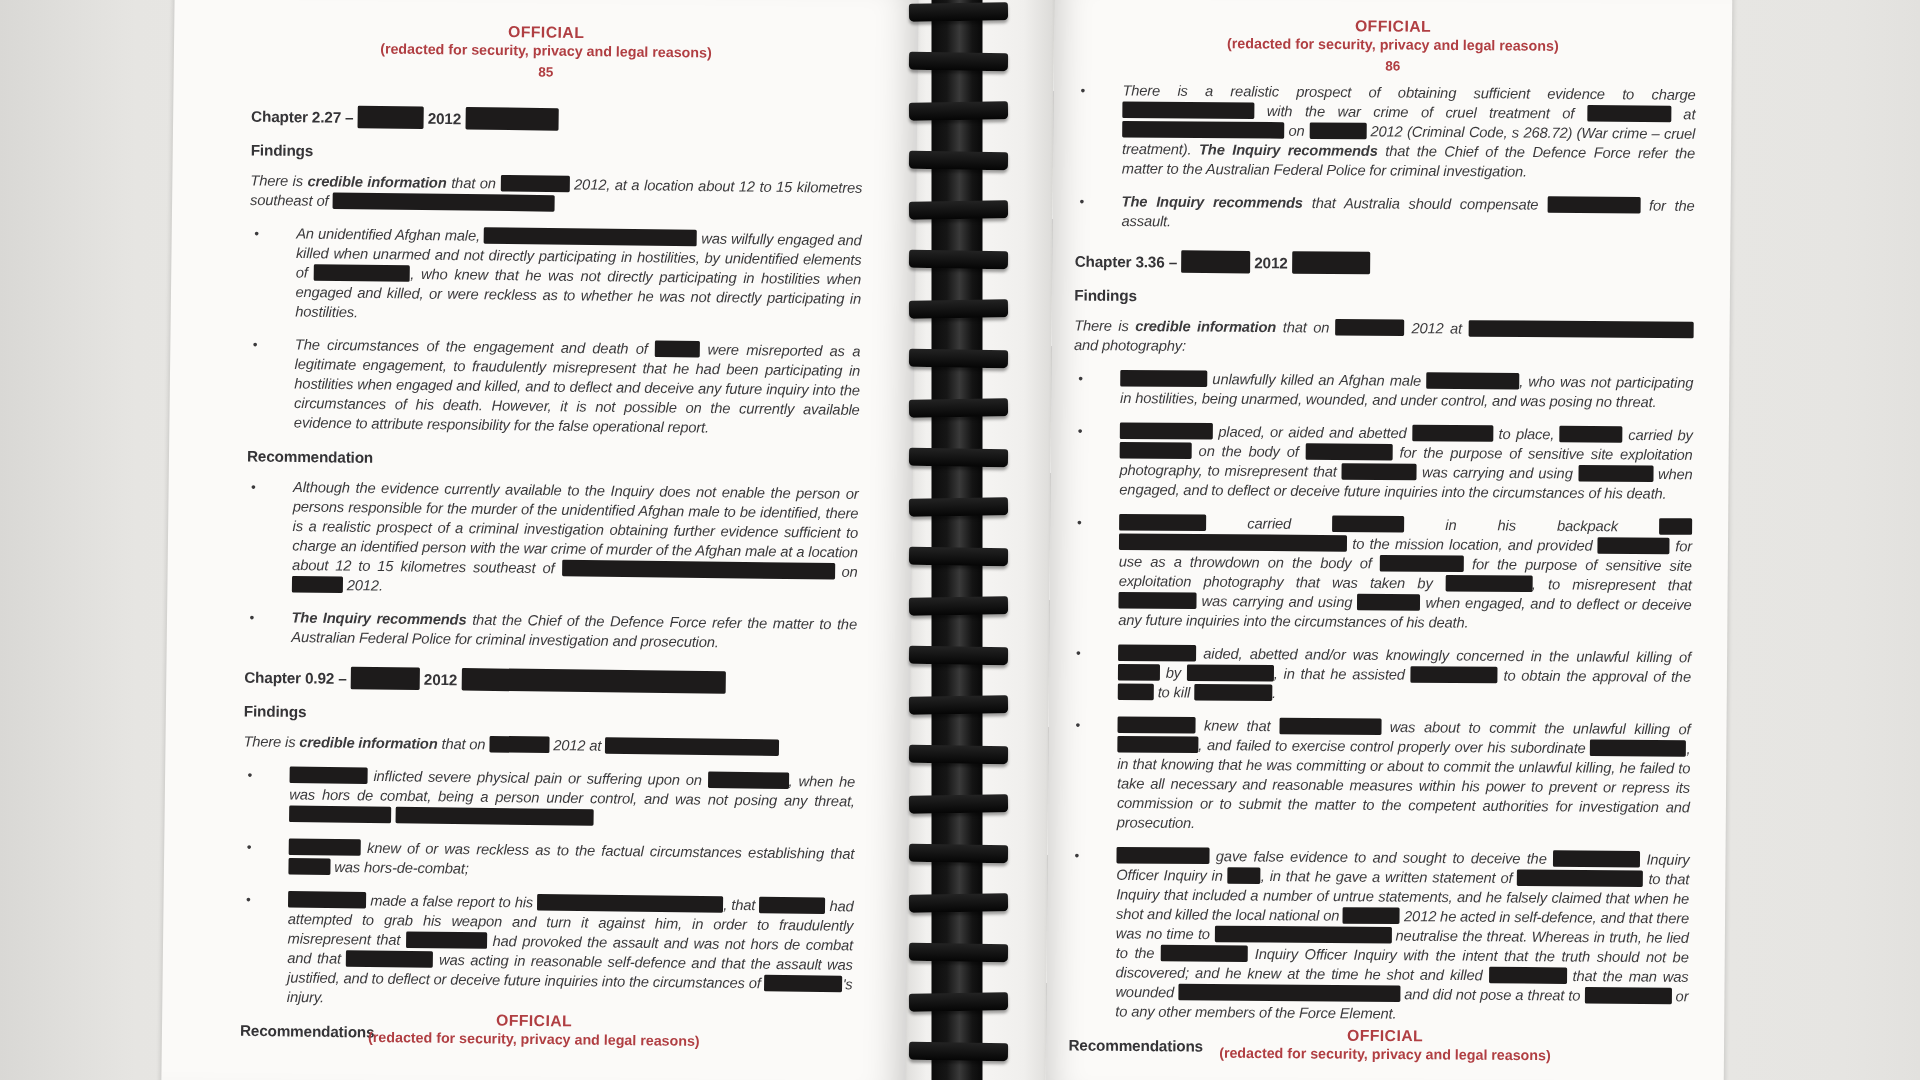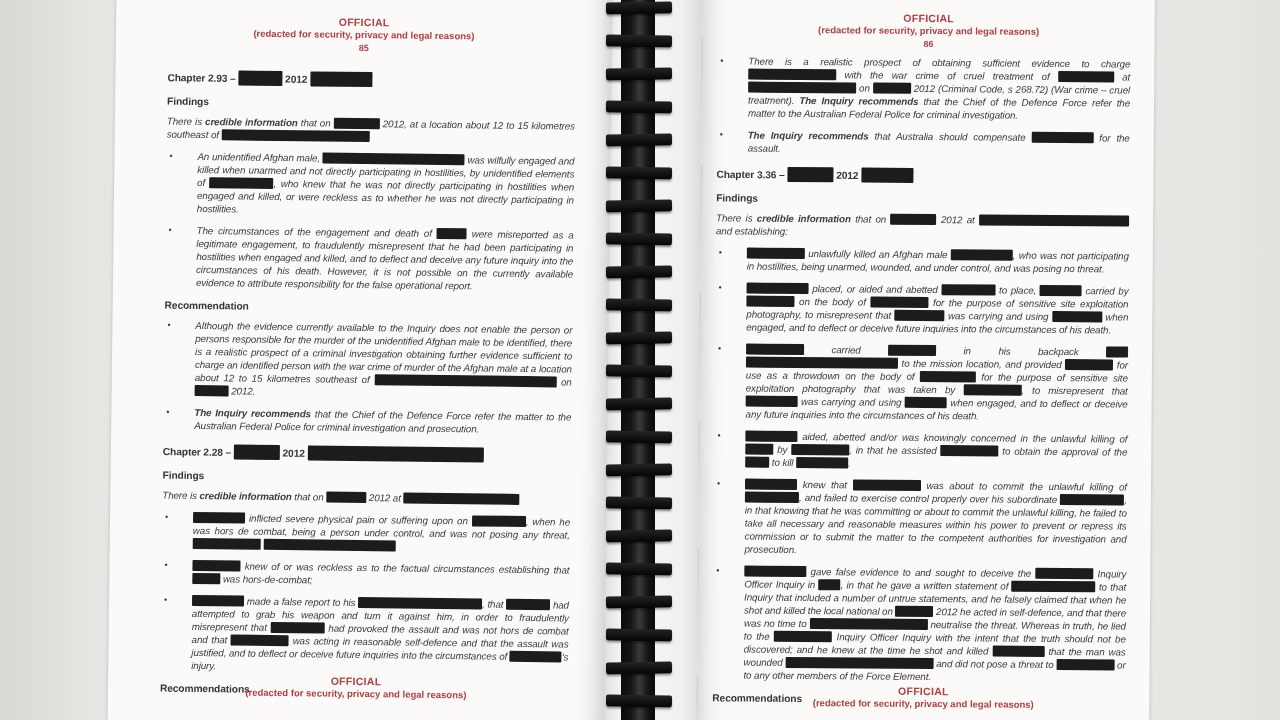--- a/index.html
+++ b/index.html
@@ -76,41 +76,41 @@
 
 <div class="gap"></div>
 
 <div class="page page-left">
   <div class="page-header">
     <div class="official">OFFICIAL</div>
     <div class="subtitle">(redacted for security, privacy and legal reasons)</div>
     <div class="pagenum">85</div>
   </div>
   <div class="blocks">
-      <div class="chapter"><span class="bold">Chapter 2.93 – </span><span class="redact" style="width: 44px;"></span><span class="bold"> 2012 </span><span class="redact" style="width: 62px;"></span></div>
+      <div class="chapter"><span class="bold">Chapter 2.27 – </span><span class="redact" style="width: 44px;"></span><span class="bold"> 2012 </span><span class="redact" style="width: 62px;"></span></div>
       <div class="heading">Findings</div>
       <div class="para"><span>There is </span><span class="bold">credible information</span><span> that on </span><span class="redact" style="width: 46px;"></span><span> 2012, at a location about 12 to 15 kilometres southeast of </span><span class="redact" style="width: 148px;"></span></div>
       <div class="bullet">
         <span class="marker">•</span>
         <span class="bullet-body"><span>An unidentified Afghan male, </span><span class="redact" style="width: 142px;"></span><span> was wilfully engaged and killed when unarmed and not directly participating in hostilities, by unidentified elements of </span><span class="redact" style="width: 64px;"></span><span>, who knew that he was not directly participating in hostilities when engaged and killed, or were reckless as to whether he was not directly participating in hostilities.</span></span>
       </div>
       <div class="bullet">
         <span class="marker">•</span>
         <span class="bullet-body"><span>The circumstances of the engagement and death of </span><span class="redact" style="width: 30px;"></span><span> were misreported as a legitimate engagement, to fraudulently misrepresent that he had been participating in hostilities when engaged and killed, and to deflect and deceive any future inquiry into the circumstances of his death. However, it is not possible on the currently available evidence to attribute responsibility for the false operational report.</span></span>
       </div>
       <div class="heading">Recommendation</div>
       <div class="bullet">
         <span class="marker">•</span>
         <span class="bullet-body"><span>Although the evidence currently available to the Inquiry does not enable the person or persons responsible for the murder of the unidentified Afghan male to be identified, there is a realistic prospect of a criminal investigation obtaining further evidence sufficient to charge an identified person with the war crime of murder of the Afghan male at a location about 12 to 15 kilometres southeast of </span><span class="redact" style="width: 182px;"></span><span> on </span><span class="redact" style="width: 34px;"></span><span> 2012.</span></span>
       </div>
       <div class="bullet">
         <span class="marker">•</span>
         <span class="bullet-body"><span class="bold">The Inquiry recommends</span><span> that the Chief of the Defence Force refer the matter to the Australian Federal Police for criminal investigation and prosecution.</span></span>
       </div>
-      <div class="chapter"><span class="bold">Chapter 2.28 – </span><span class="redact" style="width: 46px;"></span><span class="bold"> 2012 </span><span class="redact" style="width: 176px;"></span></div>
+      <div class="chapter"><span class="bold">Chapter 0.92 – </span><span class="redact" style="width: 46px;"></span><span class="bold"> 2012 </span><span class="redact" style="width: 176px;"></span></div>
       <div class="heading">Findings</div>
       <div class="para"><span>There is </span><span class="bold">credible information</span><span> that on </span><span class="redact" style="width: 40px;"></span><span> 2012 at </span><span class="redact" style="width: 116px;"></span></div>
       <div class="bullet">
         <span class="marker">•</span>
         <span class="bullet-body"><span class="redact" style="width: 52px;"></span><span> inflicted severe physical pain or suffering upon on </span><span class="redact" style="width: 54px;"></span><span>, when he was hors de combat, being a person under control, and was not posing any threat, </span><span class="redact" style="width: 68px;"></span><span> </span><span class="redact" style="width: 132px;"></span></span>
       </div>
       <div class="bullet">
         <span class="marker">•</span>
         <span class="bullet-body"><span class="redact" style="width: 48px;"></span><span> knew of or was reckless as to the factual circumstances establishing that </span><span class="redact" style="width: 28px;"></span><span> was hors-de-combat;</span></span>
       </div>
@@ -136,21 +136,21 @@
       <div class="bullet">
         <span class="marker">•</span>
         <span class="bullet-body"><span>There is a realistic prospect of obtaining sufficient evidence to charge </span><span class="redact" style="width: 88px;"></span><span> with the war crime of cruel treatment of </span><span class="redact" style="width: 56px;"></span><span> at </span><span class="redact" style="width: 108px;"></span><span> on </span><span class="redact" style="width: 38px;"></span><span> 2012 (Criminal Code, s 268.72) (War crime – cruel treatment). </span><span class="bold">The Inquiry recommends</span><span> that the Chief of the Defence Force refer the matter to the Australian Federal Police for criminal investigation.</span></span>
       </div>
       <div class="bullet">
         <span class="marker">•</span>
         <span class="bullet-body"><span class="bold">The Inquiry recommends</span><span> that Australia should compensate </span><span class="redact" style="width: 62px;"></span><span> for the assault.</span></span>
       </div>
       <div class="chapter"><span class="bold">Chapter 3.36 – </span><span class="redact" style="width: 46px;"></span><span class="bold"> 2012 </span><span class="redact" style="width: 52px;"></span></div>
       <div class="heading">Findings</div>
-      <div class="para"><span>There is </span><span class="bold">credible information</span><span> that on </span><span class="redact" style="width: 46px;"></span><span> 2012 at </span><span class="redact" style="width: 150px;"></span><span> and establishing:</span></div>
+      <div class="para"><span>There is </span><span class="bold">credible information</span><span> that on </span><span class="redact" style="width: 46px;"></span><span> 2012 at </span><span class="redact" style="width: 150px;"></span><span> and photography:</span></div>
       <div class="bullet">
         <span class="marker">•</span>
         <span class="bullet-body"><span class="redact" style="width: 58px;"></span><span> unlawfully killed an Afghan male </span><span class="redact" style="width: 62px;"></span><span>, who was not participating in hostilities, being unarmed, wounded, and under control, and was posing no threat.</span></span>
       </div>
       <div class="bullet">
         <span class="marker">•</span>
         <span class="bullet-body"><span class="redact" style="width: 62px;"></span><span> placed, or aided and abetted </span><span class="redact" style="width: 54px;"></span><span> to place, </span><span class="redact" style="width: 42px;"></span><span> carried by </span><span class="redact" style="width: 48px;"></span><span> on the body of </span><span class="redact" style="width: 58px;"></span><span> for the purpose of sensitive site exploitation photography, to misrepresent that </span><span class="redact" style="width: 50px;"></span><span> was carrying and using </span><span class="redact" style="width: 50px;"></span><span> when engaged, and to deflect or deceive future inquiries into the circumstances of his death.</span></span>
       </div>
       <div class="bullet">
         <span class="marker">•</span>

